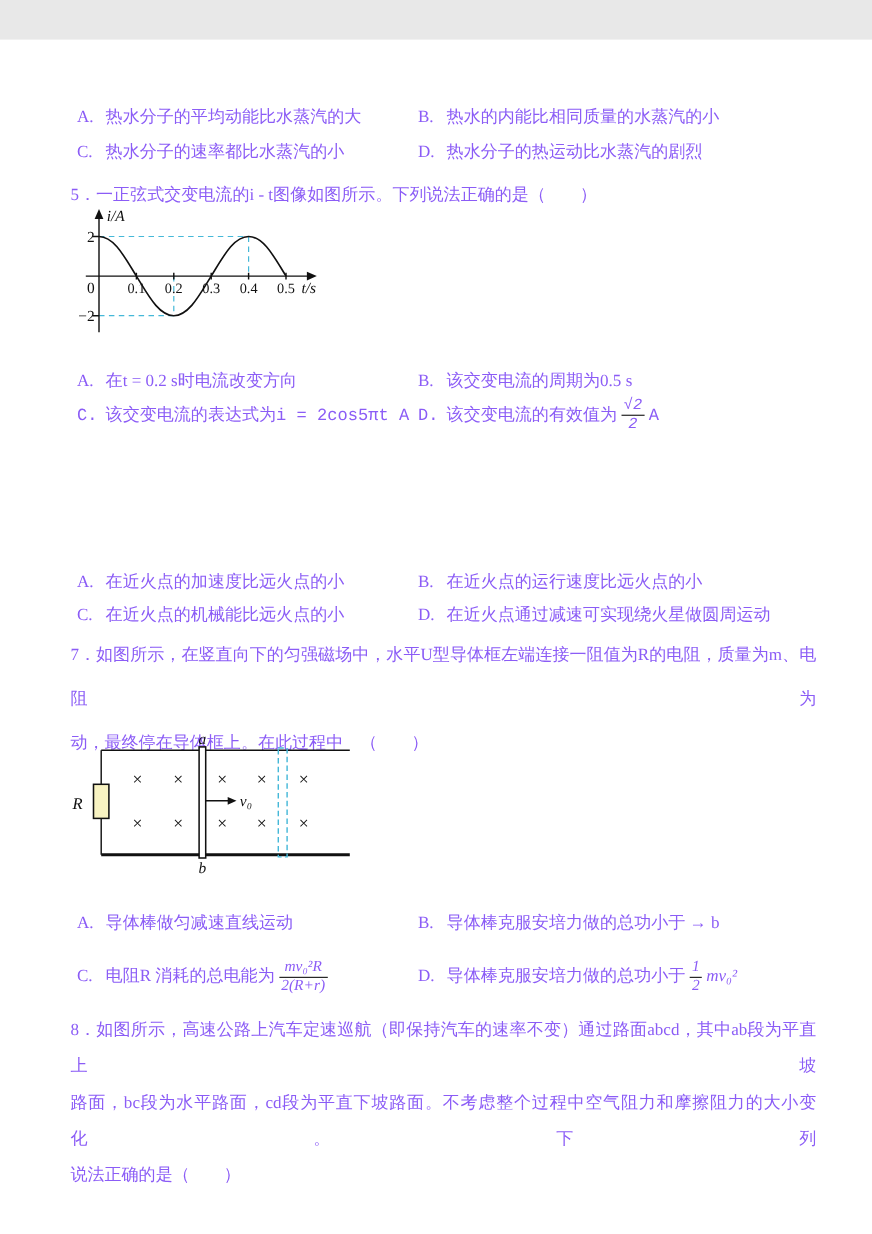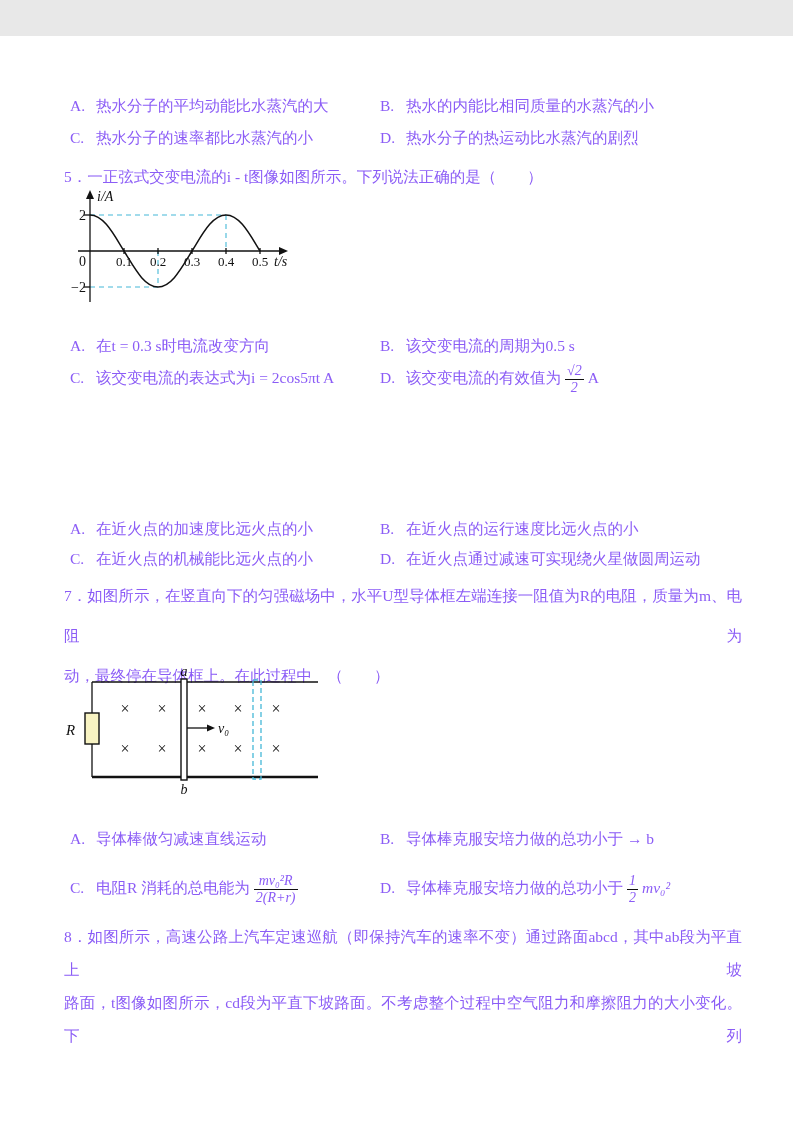--- a/index.html
+++ b/index.html
@@ -9,21 +9,21 @@
     color:#8b5cf6;font-size:15.5px;overflow:hidden;margin-top:36px;
   }
   .stem{position:absolute;left:64px;width:678px;}
   .stem .ln{display:block;}
   .just{text-align:justify;text-align-last:justify;}
   .optrow{position:absolute;left:0;width:793px;white-space:nowrap;}
   .opt{position:absolute;white-space:nowrap;}
   .opt.colL{left:70px;}
   .opt.colR{left:380px;}
   .letter{display:inline-block;min-width:26px;}
-  .tall40{line-height:44px;}
+  .tall40{line-height:44px;font-family:Liberation Mono, monospace;}
   .tall52{line-height:56px;}
   .frac{display:inline-flex;flex-direction:column;text-align:center;
         vertical-align:middle;line-height:1.15;margin:0 4px;font-size:14px;
         font-style:italic;}
   .frac .den{border-top:1.2px solid #111;padding:0 2px;}
   .frac .num{padding:0 2px;}
   svg text{font-family:"Liberation Serif","DejaVu Serif",serif;fill:#111;}
   .it{font-style:italic;}
 </style>
 </head>
@@ -75,21 +75,21 @@
     <text x="16" y="106" font-size="14" text-anchor="end">−2</text>
     <text x="54" y="80" font-size="13" text-anchor="middle">0.1</text>
     <text x="88" y="80" font-size="13" text-anchor="middle">0.2</text>
     <text x="122" y="80" font-size="13" text-anchor="middle">0.3</text>
     <text x="156" y="80" font-size="13" text-anchor="middle">0.4</text>
     <text x="190" y="80" font-size="13" text-anchor="middle">0.5</text>
     <text x="204" y="80" font-size="14" class="it">t/s</text>
   </svg>
 
   <div class="optrow" style="top:300px">
-    <span class="opt colL"><span class="letter">A.</span><span>在t = 0.3 s时电流改变方向</span></span>
+    <span class="opt colL"><span class="letter">A.</span><span>在t = 0.2 s时电流改变方向</span></span>
     <span class="opt colR"><span class="letter">B.</span><span>该交变电流的周期为0.5 s</span></span>
   </div>
   <div class="optrow" style="top:320px">
     <span class="opt colL tall40"><span class="letter">C.</span><span>该交变电流的表达式为i = 2cos5πt A</span></span>
     <span class="opt colR tall40"><span class="letter">D.</span><span>该交变电流的有效值为</span><span class="frac">
           <span class="num">√2</span>
           <span class="den">2</span>
         </span><span>A</span></span>
   </div>
 
@@ -151,16 +151,17 @@
           <span class="den">2(R+r)</span>
         </span><span></span></span>
     <span class="opt colR tall52"><span class="letter">D.</span><span>导体棒克服安培力做的总功小于</span><span class="frac">
           <span class="num">1</span>
           <span class="den">2</span>
         </span><span class="it">mv₀²</span></span>
   </div>
 
   <div class="stem" style="top:884px;line-height:33px">
     <span class="ln just">8．如图所示，高速公路上汽车定速巡航（即保持汽车的速率不变）通过路面abcd，其中ab段为平直上坡</span>
-    <span class="ln just">路面，t图像如图所示，cd段为平直下坡路面。不考虑整个过程中空气阻力和摩擦阻力的大小变化。下列</span>
+    <span class="ln just">路面，bc段为水平路面，cd段为平直下坡路面。不考虑整个过程中空气阻力和摩擦阻力的大小变化。下列</span>
+    <span class="ln">说法正确的是（　　）</span>
   </div>
 
 </div>
 
 </body></html>

